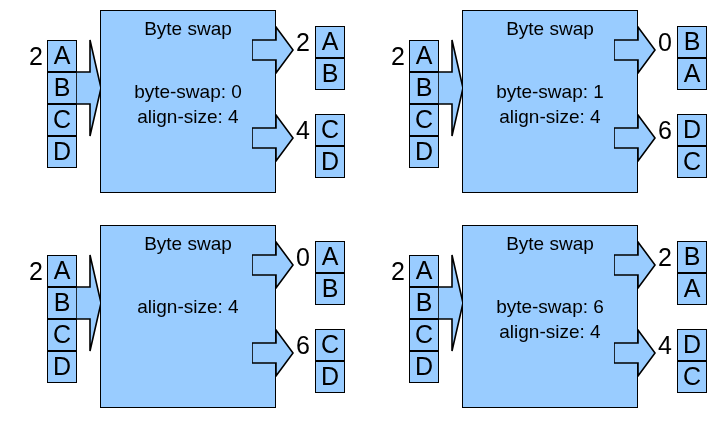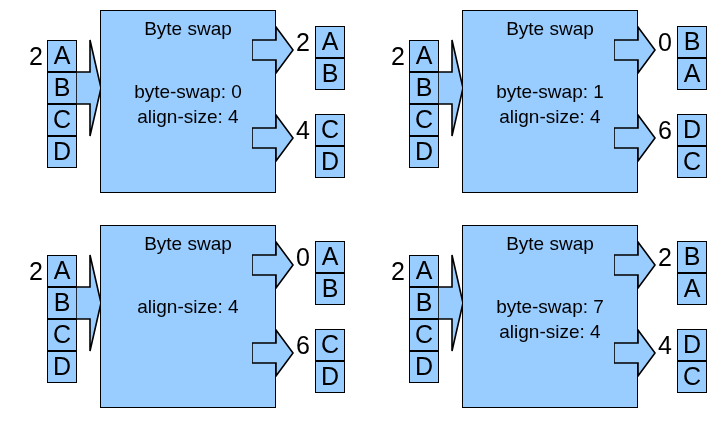--- a/index.html
+++ b/index.html
@@ -259,21 +259,21 @@
     <div class="byte-cell in-cell in-cell-2">C</div>
     <div class="byte-cell in-cell in-cell-3">D</div>
 
     <svg class="in-arrow" viewBox="0 0 26 100" preserveAspectRatio="none">
       <path d="M 0,34 L 14,34 L 14,2 L 25,50 L 14,98 L 14,66 L 0,66 Z" fill="#99CCFF" stroke="#000000" stroke-width="1.6" stroke-linejoin="miter"></path>
     </svg>
 
     <div class="proc-box">
       <div class="proc-title">Byte swap</div>
       <div class="proc-params">
-        <div>byte-swap: 7</div>
+        <div>byte-swap: 6</div>
         <div>align-size: 4</div>
       </div>
     </div>
 
     <svg class="out-arrow out-arrow-0" viewBox="0 0 42 48" preserveAspectRatio="none">
       <path d="M 0,14 L 24,14 L 24,1 L 41,24 L 24,47 L 24,34 L 0,34 Z" fill="#99CCFF" stroke="#000000" stroke-width="1.6" stroke-linejoin="miter"></path>
     </svg>
     <svg class="out-arrow out-arrow-1" viewBox="0 0 42 48" preserveAspectRatio="none">
       <path d="M 0,14 L 24,14 L 24,1 L 41,24 L 24,47 L 24,34 L 0,34 Z" fill="#99CCFF" stroke="#000000" stroke-width="1.6" stroke-linejoin="miter"></path>
     </svg>

